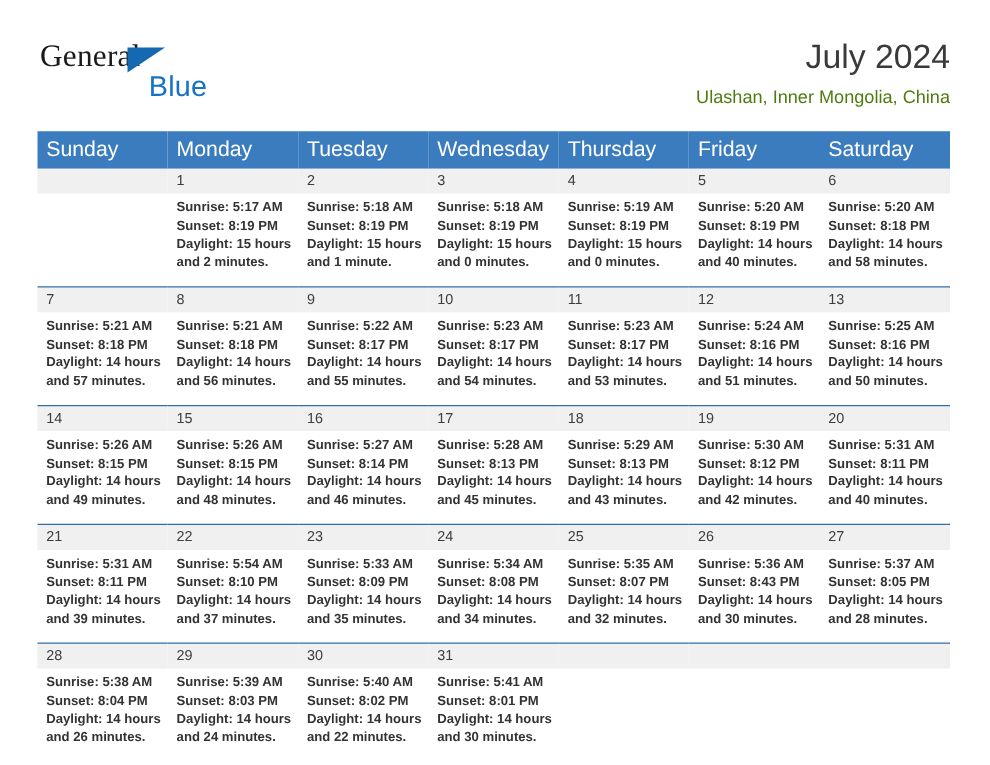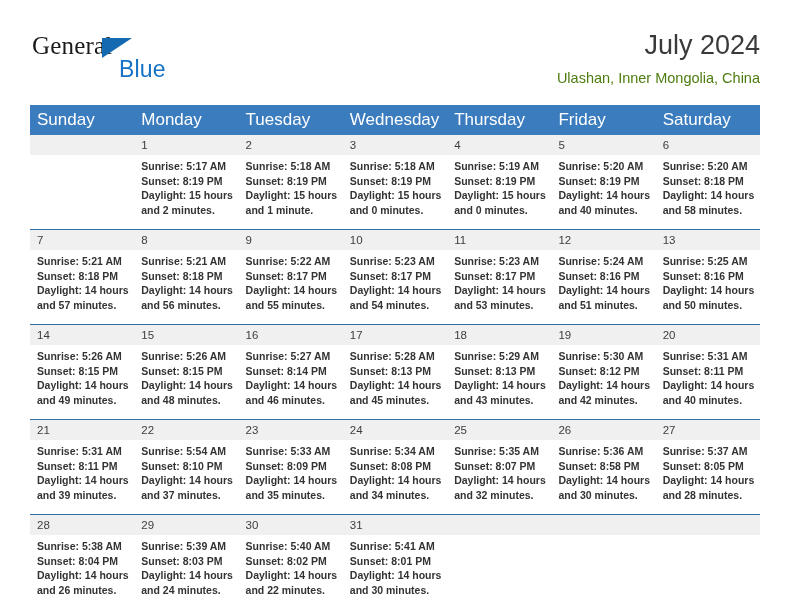--- a/index.html
+++ b/index.html
@@ -371,21 +371,21 @@
               <span class="det-line">and 34 minutes.</span>
             </td>
             <td>
               <span class="det-line">Sunrise: 5:35 AM</span>
               <span class="det-line">Sunset: 8:07 PM</span>
               <span class="det-line">Daylight: 14 hours</span>
               <span class="det-line">and 32 minutes.</span>
             </td>
             <td>
               <span class="det-line">Sunrise: 5:36 AM</span>
-              <span class="det-line">Sunset: 8:58 PM</span>
+              <span class="det-line">Sunset: 8:43 PM</span>
               <span class="det-line">Daylight: 14 hours</span>
               <span class="det-line">and 30 minutes.</span>
             </td>
             <td>
               <span class="det-line">Sunrise: 5:37 AM</span>
               <span class="det-line">Sunset: 8:05 PM</span>
               <span class="det-line">Daylight: 14 hours</span>
               <span class="det-line">and 28 minutes.</span>
             </td>
           </tr>

